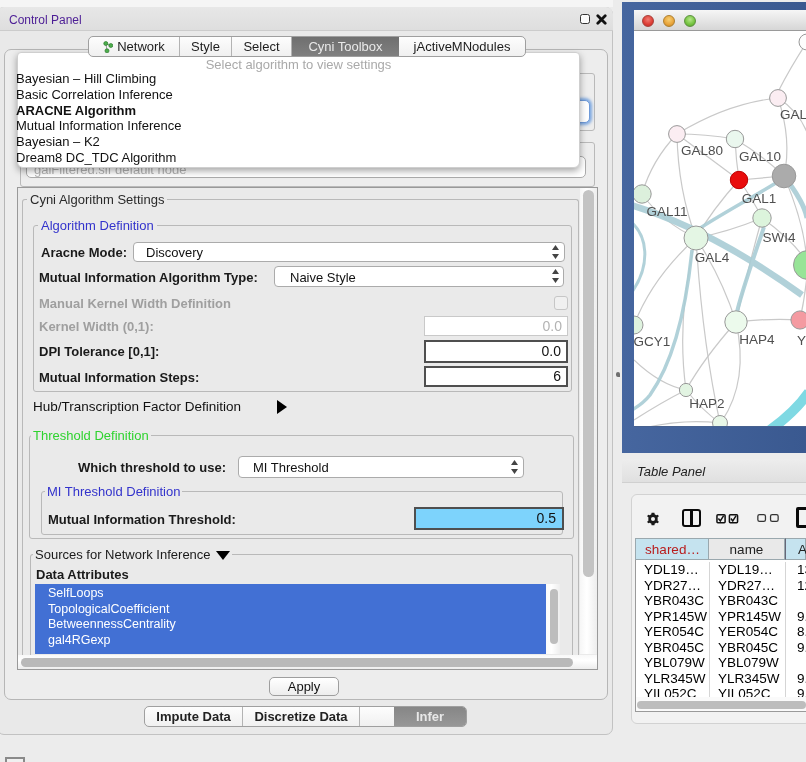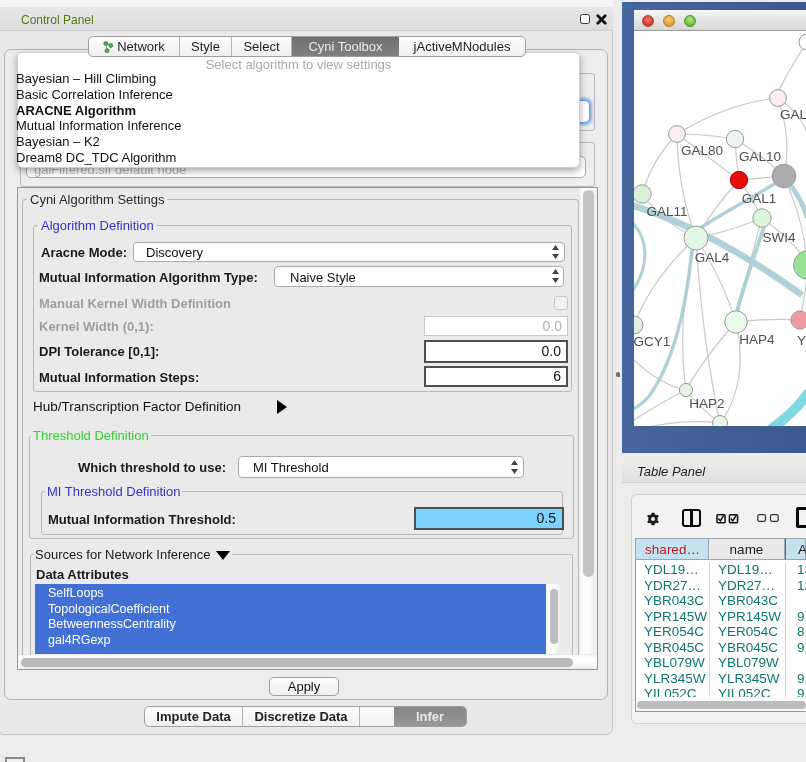--- a/index.html
+++ b/index.html
@@ -9,21 +9,21 @@
 .lbl { position:absolute; white-space:nowrap; }
 </style>
 </head>
 <body>
 
 <div class="abs" style="left:0;top:0;width:613px;height:7px;background:#f5f5f5;"></div>
 
 <div class="abs" style="left:-3px;top:7px;width:616px;height:728px;background:#e9e9e9;border:1px solid #c2c2c2;border-radius:7px;"></div>
 
 <div class="abs" style="left:-3px;top:7px;width:616px;height:24px;background:linear-gradient(#e7e7e7,#dedede);border-bottom:1px solid #cccccc;border-radius:7px 7px 0 0;"></div>
-<div class="lbl" style="left:9px;top:13px;font-size:12px;color:#4d7c0f;margin-left:12px;">Control Panel</div>
+<div class="lbl" style="left:9px;top:13px;font-size:12px;color:#4c1d95;">Control Panel</div>
 
 <div class="abs" style="left:580px;top:14px;width:10px;height:10px;border:1.5px solid #333;border-radius:2.5px;background:#fafafa;"></div>
 <svg class="abs" style="left:596px;top:14px;" width="11" height="11" viewBox="0 0 11 11">
     <path d="M1.8 1.8 L9.2 9.2 M9.2 1.8 L1.8 9.2" stroke="#111" stroke-width="2.8" stroke-linecap="round"></path>
   </svg>
 
 <div class="abs" style="left:4px;top:49px;width:604px;height:651px;background:#ededed;border:1px solid #b6b6b6;border-radius:7px;"></div>
 
 <div class="abs" style="left:20px;top:73px;width:575px;height:58px;border:1px solid #b9b9b9;border-radius:3px;"></div>
 <div class="abs" style="left:26px;top:100px;width:564px;height:23px;background:#fff;border:1.5px solid #6f9ad8;border-radius:5px;box-shadow:0 0 3px 2px rgba(90,145,220,0.75);"></div>
@@ -235,21 +235,21 @@
       <rect x="16" y="1" width="9" height="8" rx="2"></rect>
     </g>
   </svg>
 <div class="abs" style="left:796px;top:507px;width:16px;height:21px;border:3px solid #0a0a0a;border-radius:2px;background:#f2f2f2;"></div>
 
 <div class="abs" style="left:635px;top:538px;width:171px;height:174px;background:#fff;border-left:1px solid #9a9a9a;"></div>
 <div class="abs" style="left:635px;top:538px;width:74px;height:22px;background:#c5e3ef;border:1px solid #9aa8ae;text-align:center;font-size:13.5px;color:#b91c1c;line-height:21px;padding-left:1px;">shared…</div>
 <div class="abs" style="left:709px;top:538px;width:76px;height:22px;background:#e9e9e9;border:1px solid #9aa8ae;border-left:none;text-align:center;font-size:13.5px;color:#222;line-height:21px;">name</div>
 <div class="abs" style="left:785px;top:538px;width:21px;height:22px;background:#c5e3ef;border:1px solid #9aa8ae;border-left:1px solid #667;font-size:13.5px;color:#222;line-height:21px;padding-left:12px;">A</div>
 
-<div class="abs" style="left:635px;top:562px;width:171px;height:138px;overflow:hidden;font-size:13.5px;color:#0f766e;">
+<div class="abs" style="left:635px;top:562px;width:171px;height:138px;overflow:hidden;font-size:13.5px;color:#000000;">
   <div style="position:absolute;left:0;top:0;line-height:15.5px;">
       <div style="padding-left:9px;">YDL19…</div>
       <div style="padding-left:9px;">YDR27…</div>
       <div style="padding-left:9px;">YBR043C</div>
       <div style="padding-left:9px;">YPR145W</div>
       <div style="padding-left:9px;">YER054C</div>
       <div style="padding-left:9px;">YBR045C</div>
       <div style="padding-left:9px;">YBL079W</div>
       <div style="padding-left:9px;">YLR345W</div>
       <div style="padding-left:9px;">YIL052C</div>

